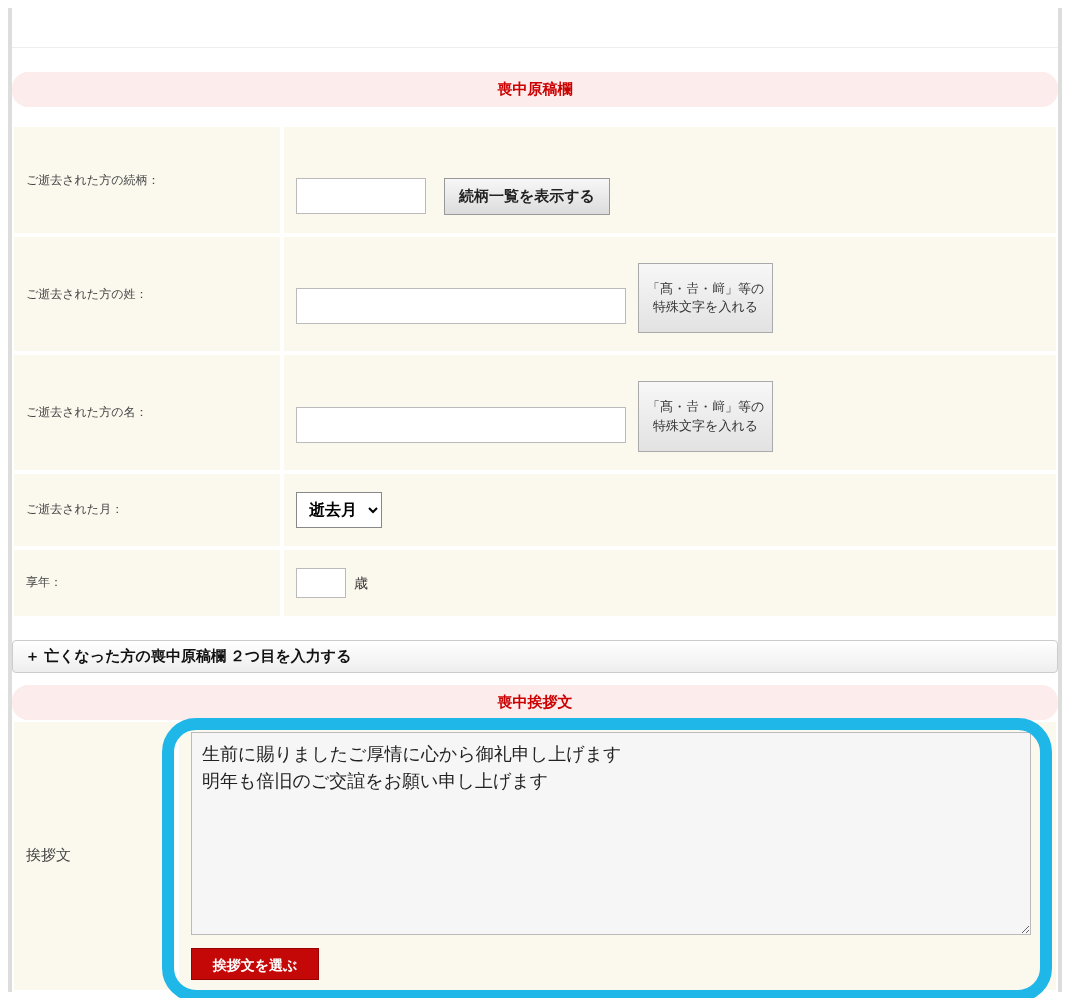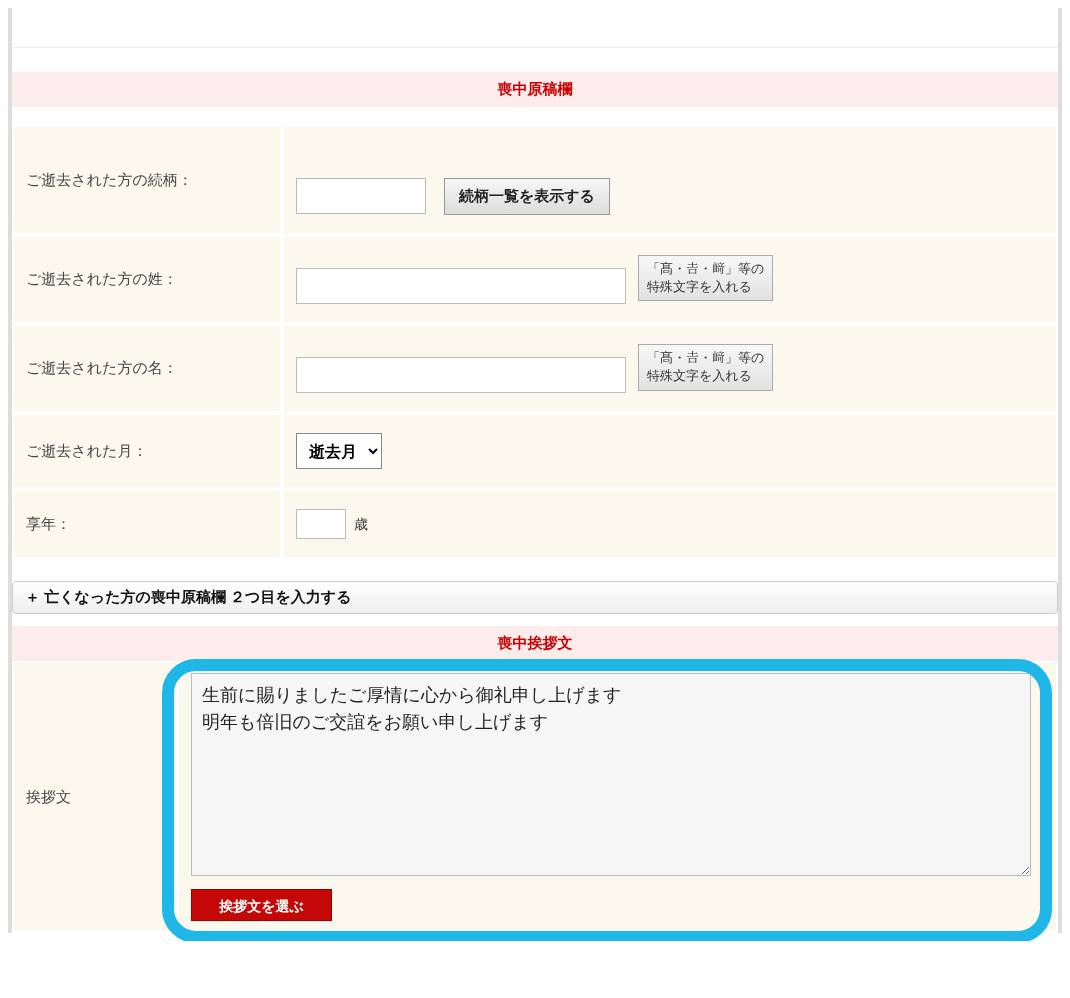--- a/index.html
+++ b/index.html
@@ -21,38 +21,39 @@
     border-bottom: 1px solid #eee;
     margin-bottom: 24px;
   }
   .section-header {
     background: #fcecec;
     color: #c00;
     font-weight: bold;
     text-align: center;
     padding: 8px 0;
     font-size: 15px;
+    border-radius: 16px;
   }
   .form-table {
     width: 100%;
     border-collapse: separate;
     border-spacing: 0;
     margin-top: 18px;
   }
   .form-table tr { }
   .form-table td {
     background: #fbf8ee;
     border: 2px solid #fff;
     padding: 18px 12px;
     vertical-align: middle;
   }
   .form-table td.label-cell {
     width: 270px;
     color: #444;
-    font-size: 15px;
+    font-size: 12px;
   }
   .form-table td.field-cell { }
   input[type="text"].short {
     width: 130px;
     height: 36px;
     border: 1px solid #bbb;
     padding: 4px 6px;
     font-size: 14px;
     background: #fff;
   }
@@ -79,29 +80,30 @@
     border: 1px solid #999;
     background: linear-gradient(#f7f7f7, #dcdcdc);
     cursor: pointer;
     margin-left: 14px;
     font-weight: bold;
     color: #222;
     margin-top: 33px;
   }
   .btn-special {
     display: inline-block;
-    padding: 4px 8px;
+    padding: 16px 8px;
     font-size: 13px;
     line-height: 1.4;
     border: 1px solid #aaa;
     background: linear-gradient(#f7f7f7, #e2e2e2);
     cursor: pointer;
     margin-left: 8px;
     color: #333;
-    text-align: left;
+    text-align: center;
+    margin-top: 8px;
   }
   .select-std {
     height: 36px;
     font-size: 16px;
     padding: 4px 8px;
     border: 1px solid #888;
     background: #fff;
     font-weight: bold;
   }
   .age-unit {
@@ -161,21 +163,21 @@
   .red-btn {
     display: inline-block;
     background: #c40808;
     color: #fff;
     border: 1px solid #900;
     padding: 8px 18px;
     font-size: 14px;
     font-weight: bold;
     cursor: pointer;
     margin-top: 10px;
-    width: 141px;
+    width: 128px;
     height: 32px;
     overflow: hidden;
   }
   .sec2-spacer { height: 12px; }
 </style>
 </head>
 <body>
 
 <div class="page">
 

